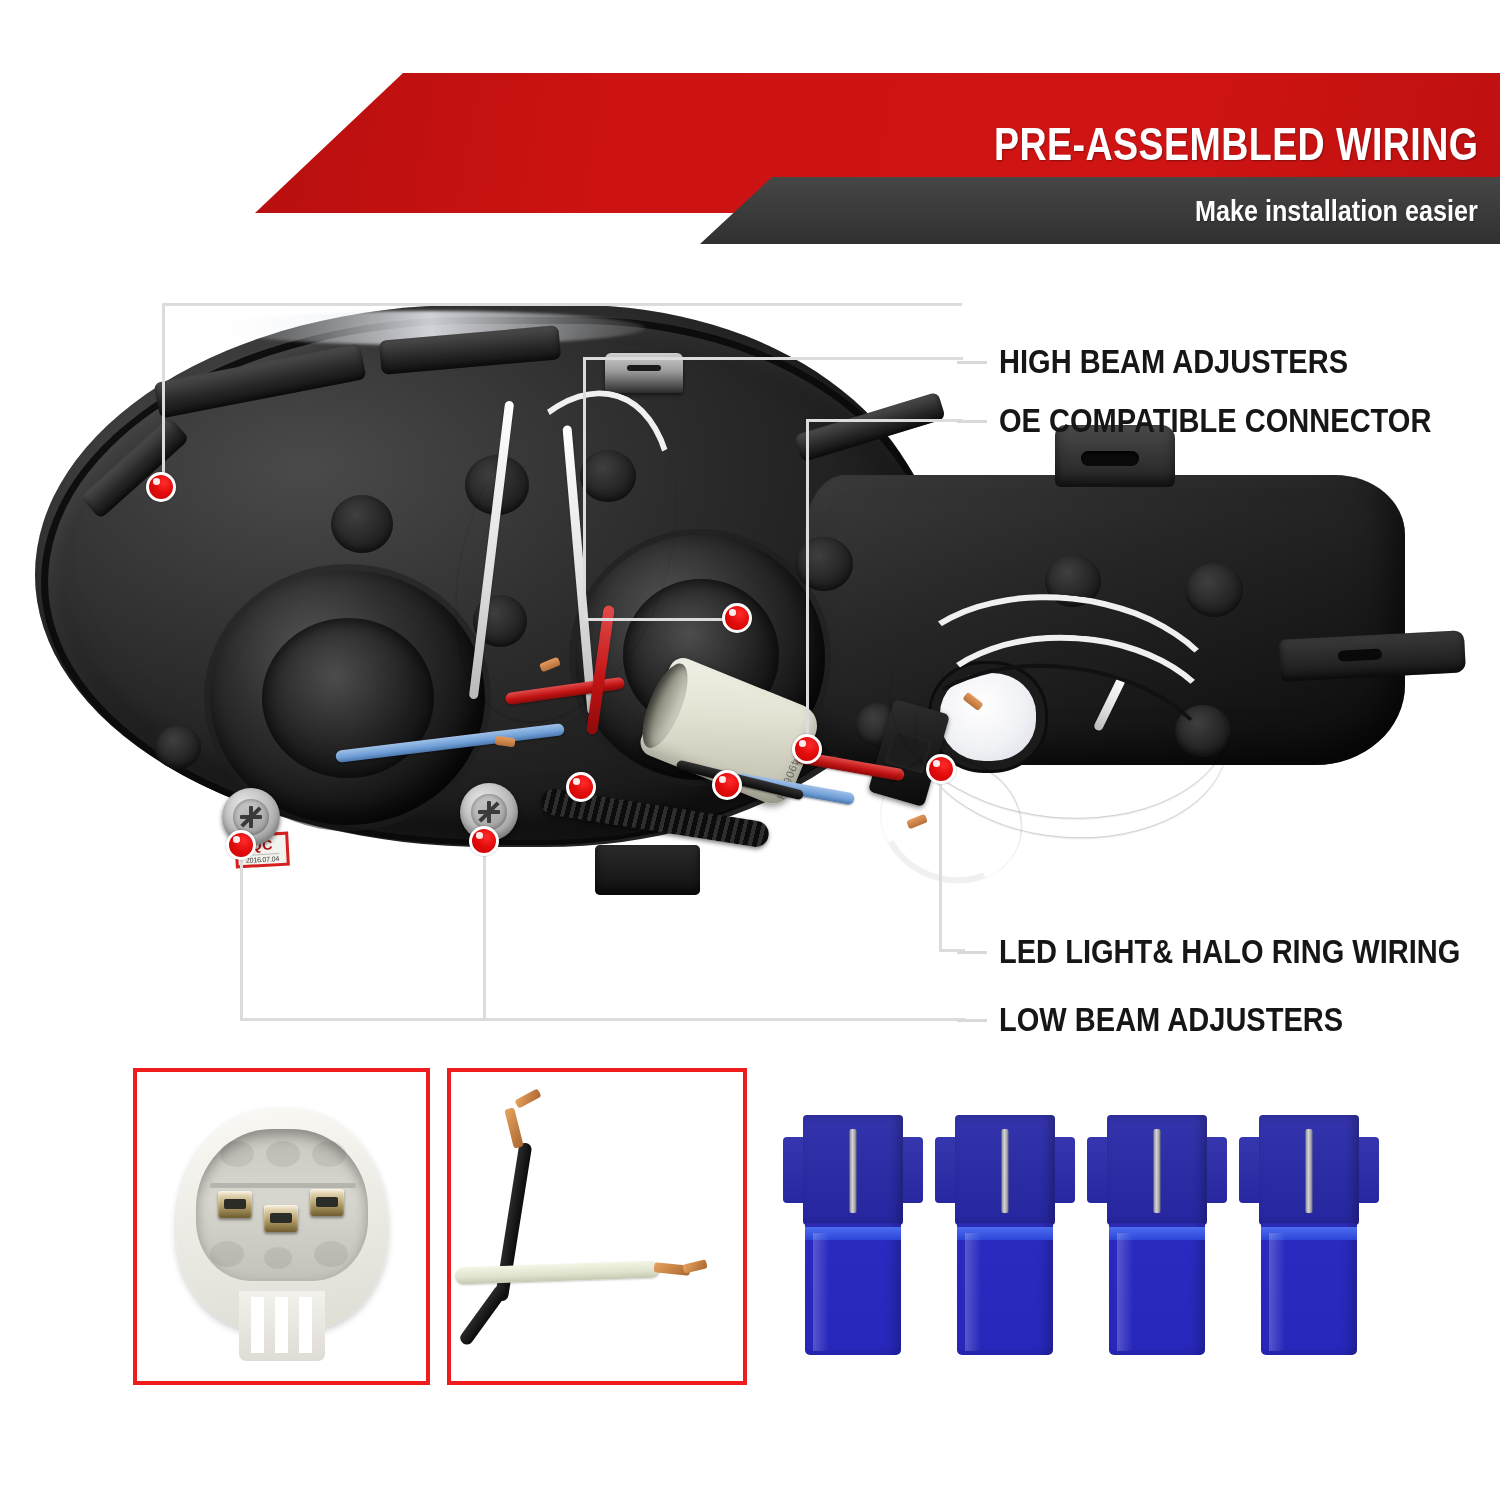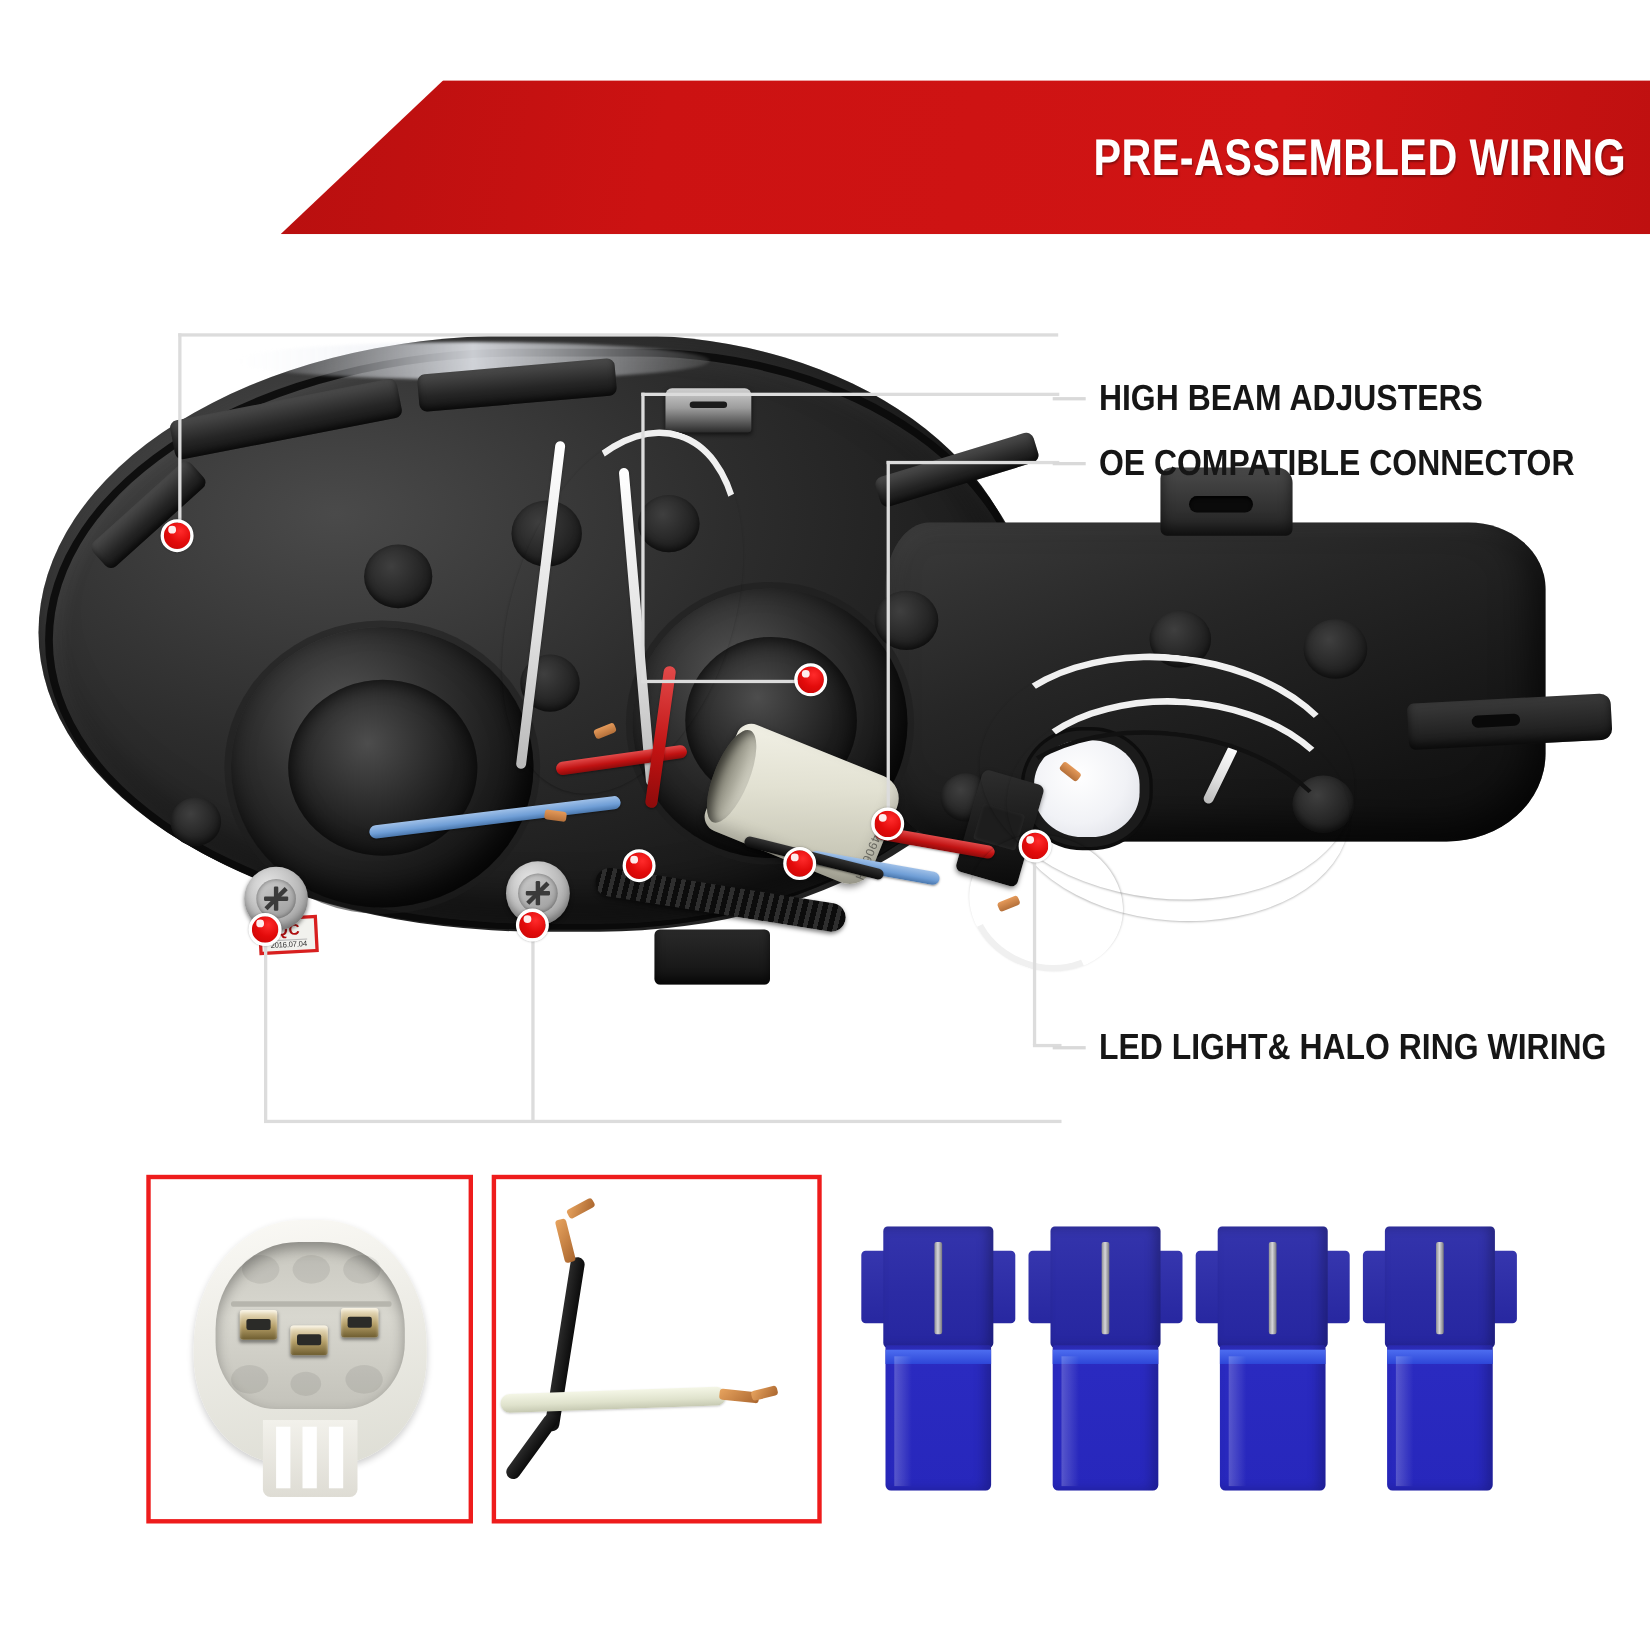--- a/index.html
+++ b/index.html
@@ -227,20 +227,23 @@
     background:linear-gradient(90deg,rgba(255,255,255,.22),rgba(255,255,255,0));}
 </style>
 </head>
 <body>
 
 <div class="stage">
 
   <div class="banner-red">
     <div class="banner-red-title"><span class="scaleX">PRE-ASSEMBLED WIRING</span></div>
   </div>
+  <div class="banner-dark">
+    <div class="banner-dark-sub"><span class="scaleX-s">Make installation easier</span></div>
+  </div>
 
   <div class="lamp">
 
     <div class="lamp-bowl"></div>
     <div class="bowl-rim"></div>
     <div class="bowl-gloss"></div>
 
     <div class="tail"></div>
     <div class="tail-tab"></div>
     <div class="tail-arm"></div>
@@ -351,20 +354,24 @@
     <span class="ctext">OE COMPATIBLE CONNECTOR</span>
   </div>
   <div class="callout" style="left:957px;top:343px;">
     <span class="tick"></span>
     <span class="ctext">HIGH BEAM ADJUSTERS</span>
   </div>
 
   <div class="callout" style="left:957px;top:933px;">
     <span class="tick"></span>
     <span class="ctext">LED LIGHT&amp; HALO RING WIRING</span>
+  </div>
+  <div class="callout" style="left:957px;top:1001px;">
+    <span class="tick"></span>
+    <span class="ctext">LOW BEAM ADJUSTERS</span>
   </div>
 
   <div class="photo photo1">
     <div class="plug-face">
       <div class="plug-cav">
         <div class="plug-shelf"></div>
         <div class="plug-oval" style="left:24px;top:12px;width:34px;height:26px;"></div>
         <div class="plug-oval" style="left:70px;top:12px;width:34px;height:26px;"></div>
         <div class="plug-oval" style="left:116px;top:12px;width:34px;height:26px;"></div>
         <div class="plug-oval" style="left:14px;top:112px;width:34px;height:26px;"></div>

